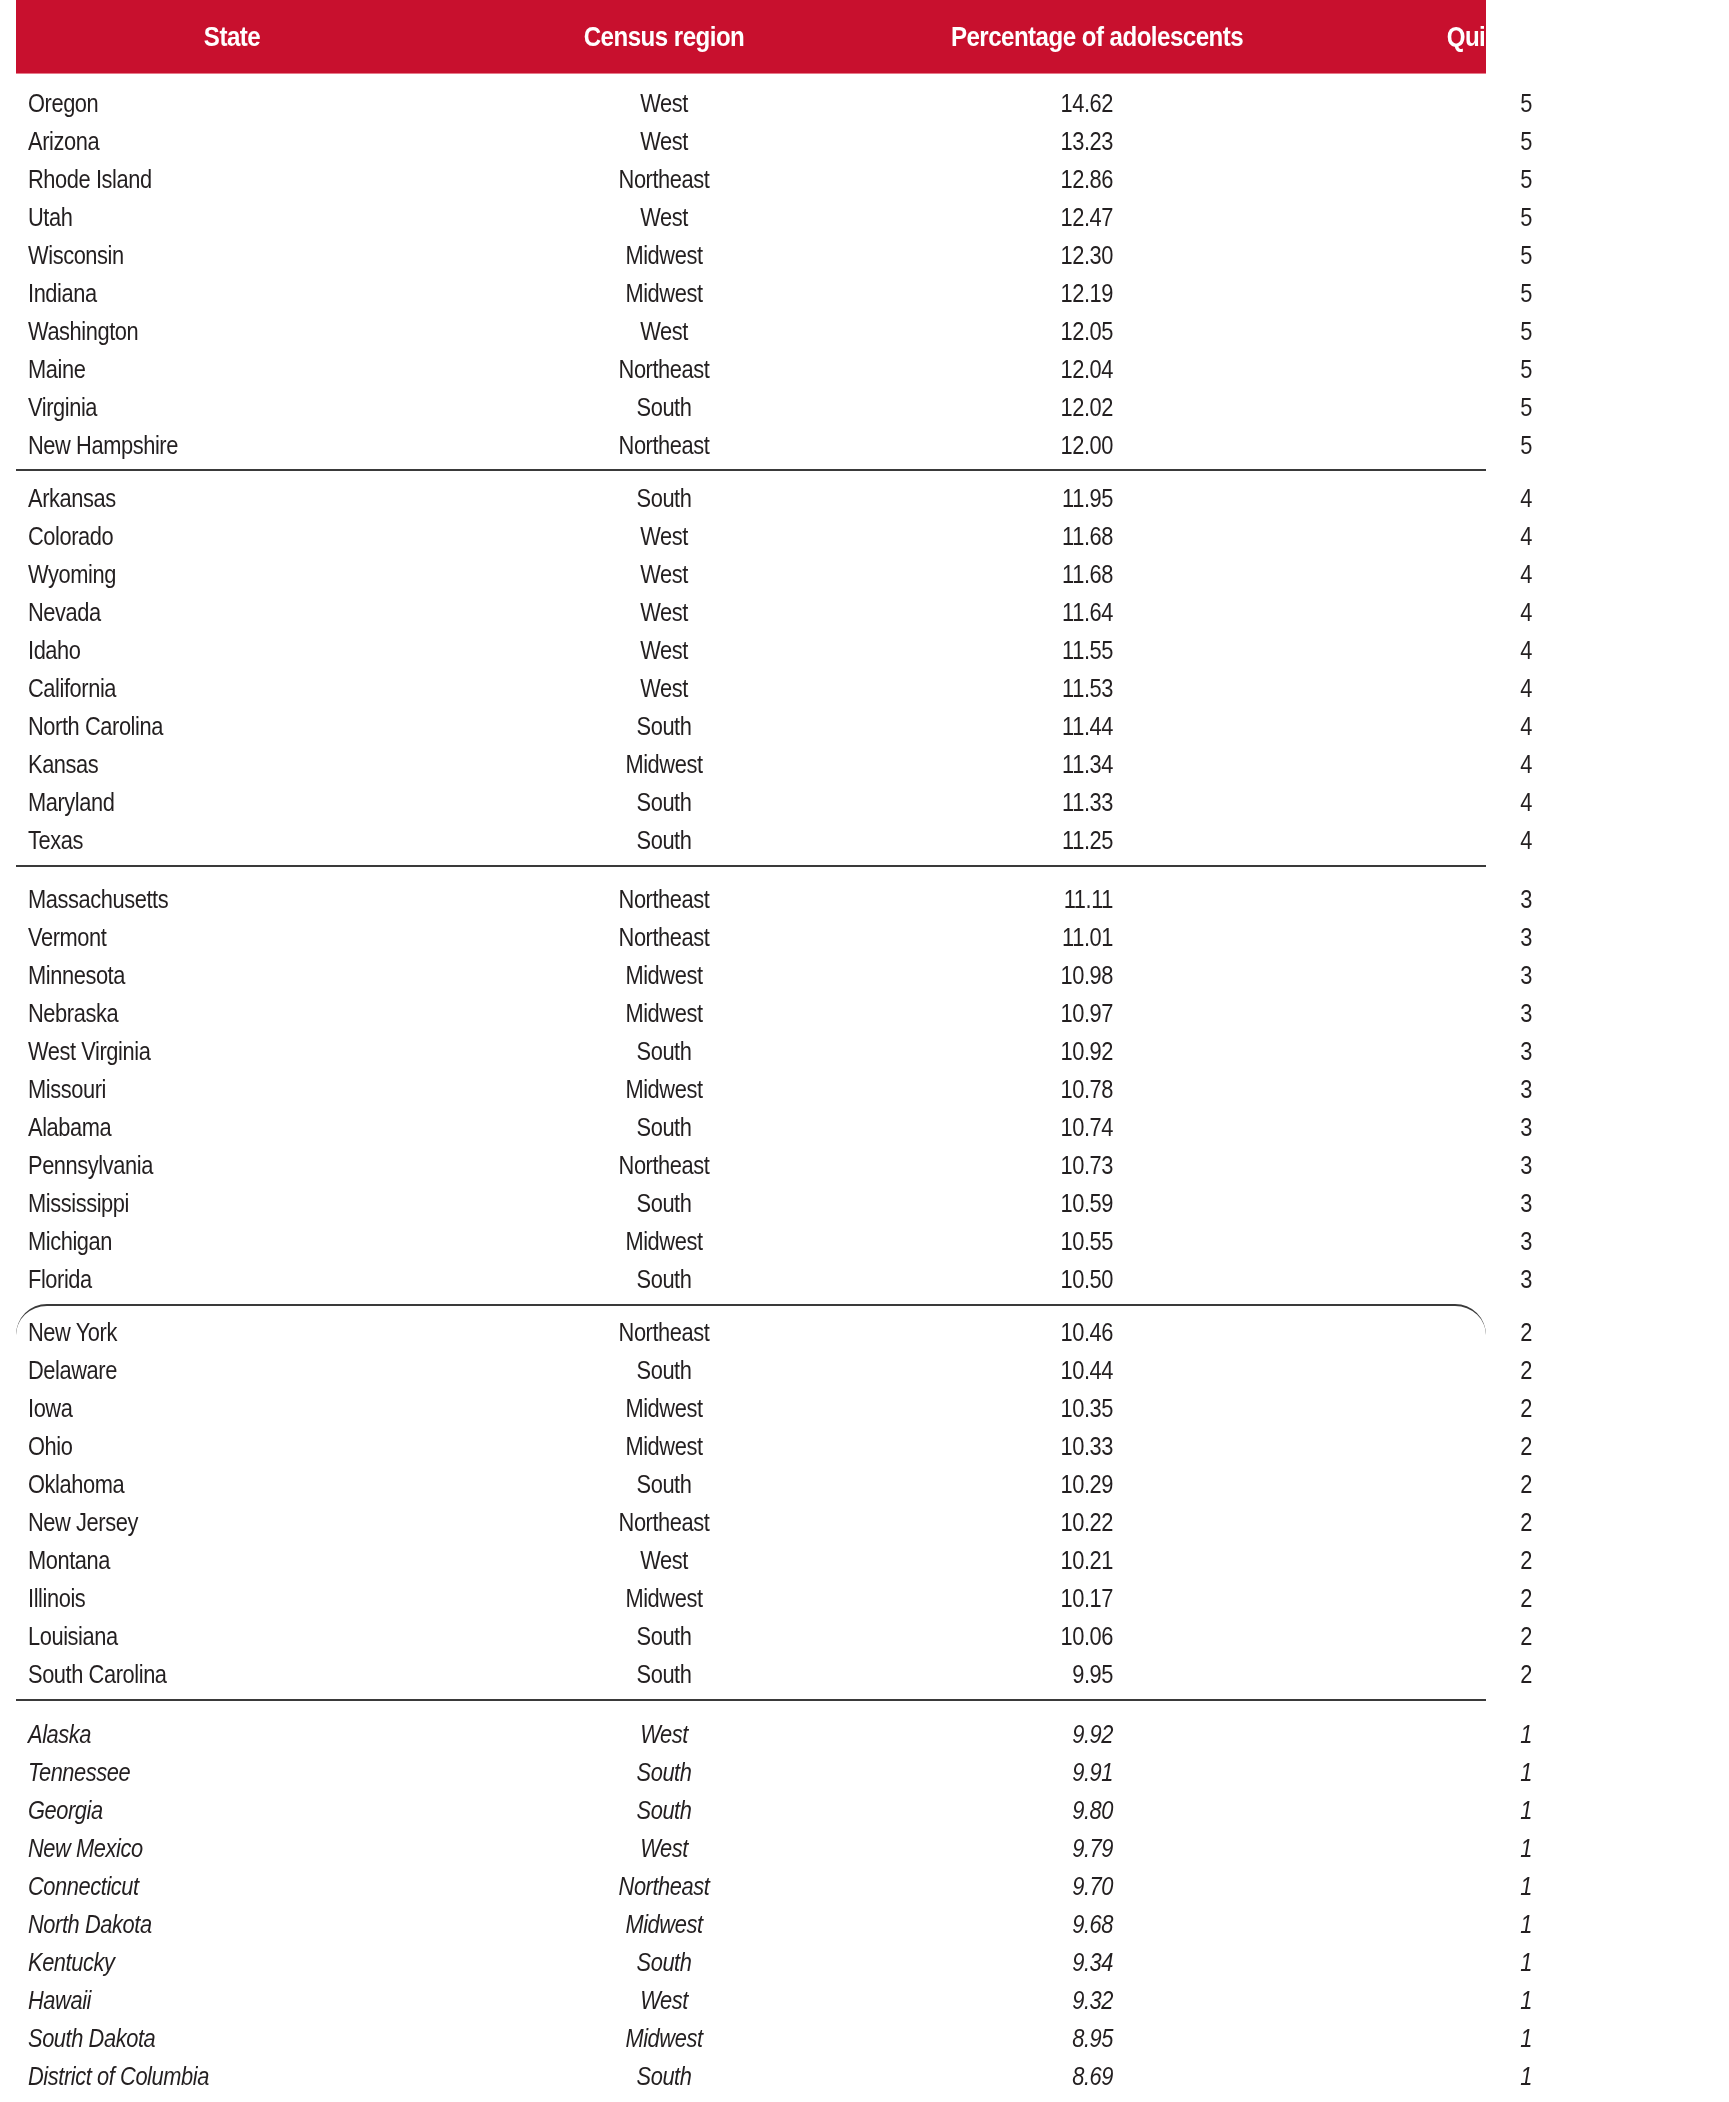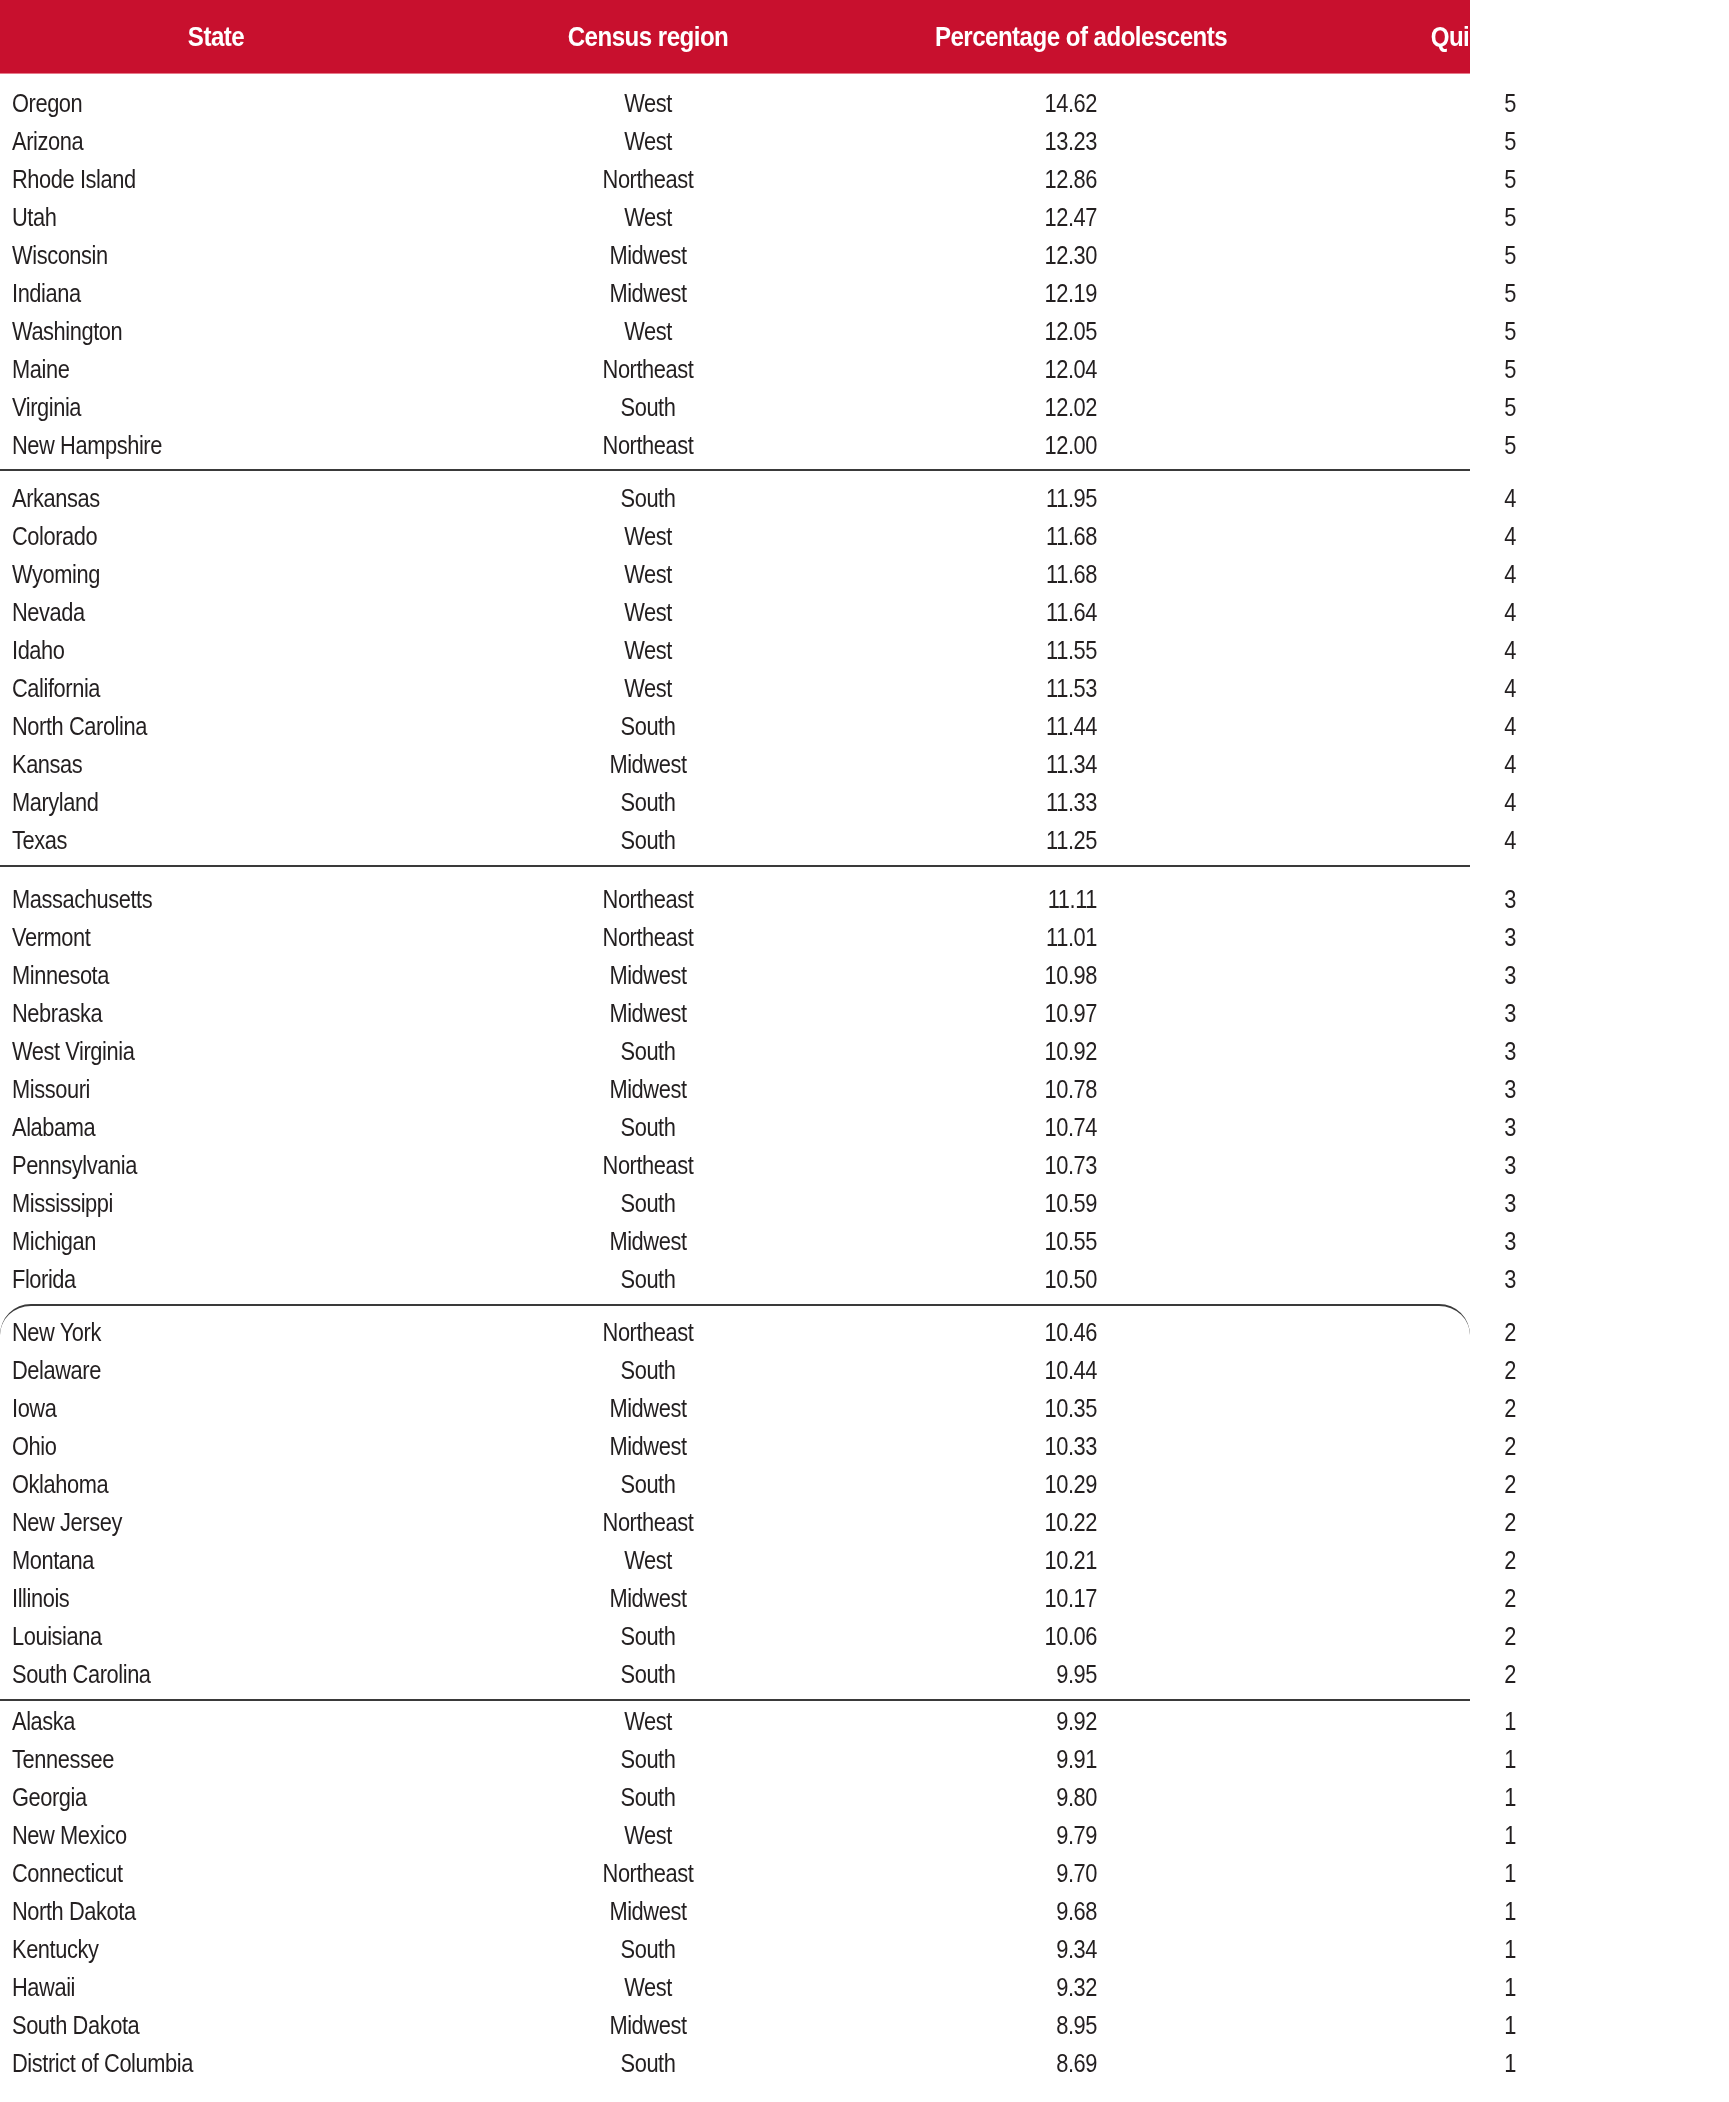--- a/index.html
+++ b/index.html
@@ -1,17 +1,17 @@
 <!DOCTYPE html>
 <html><head>
 <meta charset="utf-8">
 <style>
   html, body { margin: 0; padding: 0; background: #ffffff; }
   body { width: 1729px; height: 2103px; overflow: hidden; font-family: "Liberation Sans", sans-serif; color: #231f20; }
-  .table { position: relative; width: 1470px; }
+  .table { position: relative; width: 1470px; margin-left: 16px; }
   .header {
     height: 73px; background: #c8102e; color: #ffffff; position: relative;
     border-bottom: 1px solid #e77a8a;
   }
   .hcell {
     position: absolute; top: 0; height: 73px; line-height: 73px;
     font-size: 28px; font-weight: bold; letter-spacing: -0.6px;
     transform: scaleX(0.86); transform-origin: center;
     white-space: nowrap;
   }
@@ -291,21 +291,21 @@
           <div class="cell c-pct">10.06</div>
           <div class="cell c-quint">2</div>
         </div>
         <div class="row">
           <div class="cell c-state">South Carolina</div>
           <div class="cell c-region">South</div>
           <div class="cell c-pct">9.95</div>
           <div class="cell c-quint">2</div>
         </div>
       </div>
-      <div class="group" style="padding-top: 1px; padding-bottom: 5.8px;">
+      <div class="group" style="padding-top: 14px; padding-bottom: 5.8px; font-style: italic;">
         <div class="row">
           <div class="cell c-state">Alaska</div>
           <div class="cell c-region">West</div>
           <div class="cell c-pct">9.92</div>
           <div class="cell c-quint">1</div>
         </div>
         <div class="row">
           <div class="cell c-state">Tennessee</div>
           <div class="cell c-region">South</div>
           <div class="cell c-pct">9.91</div>

